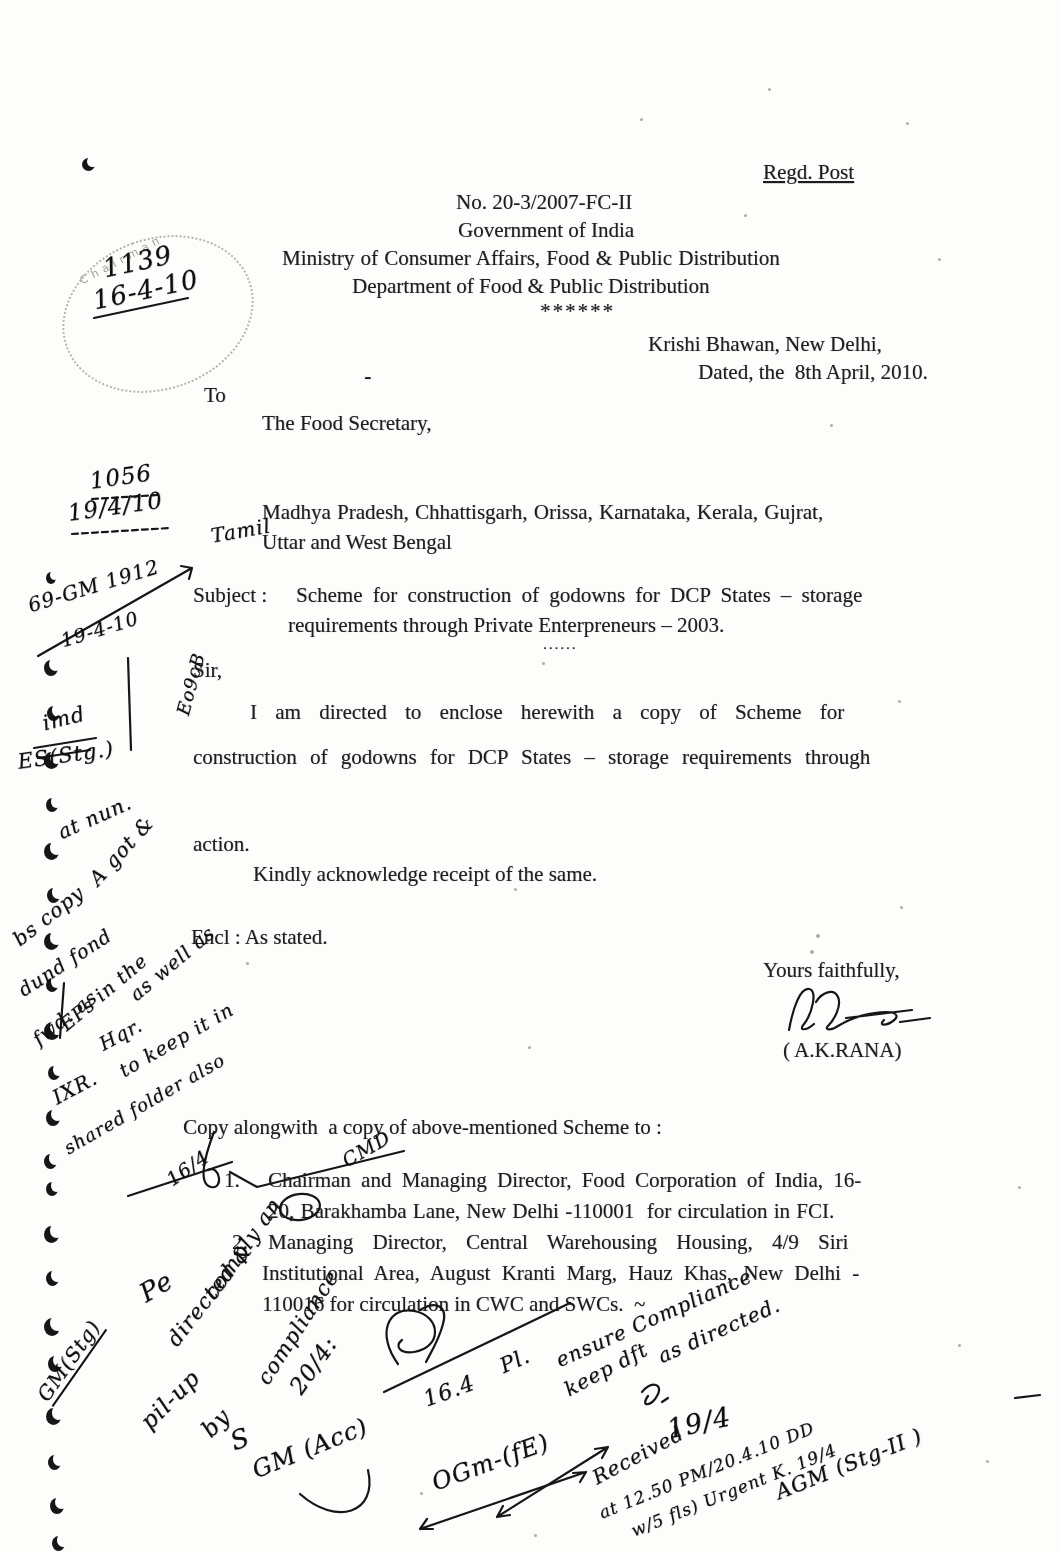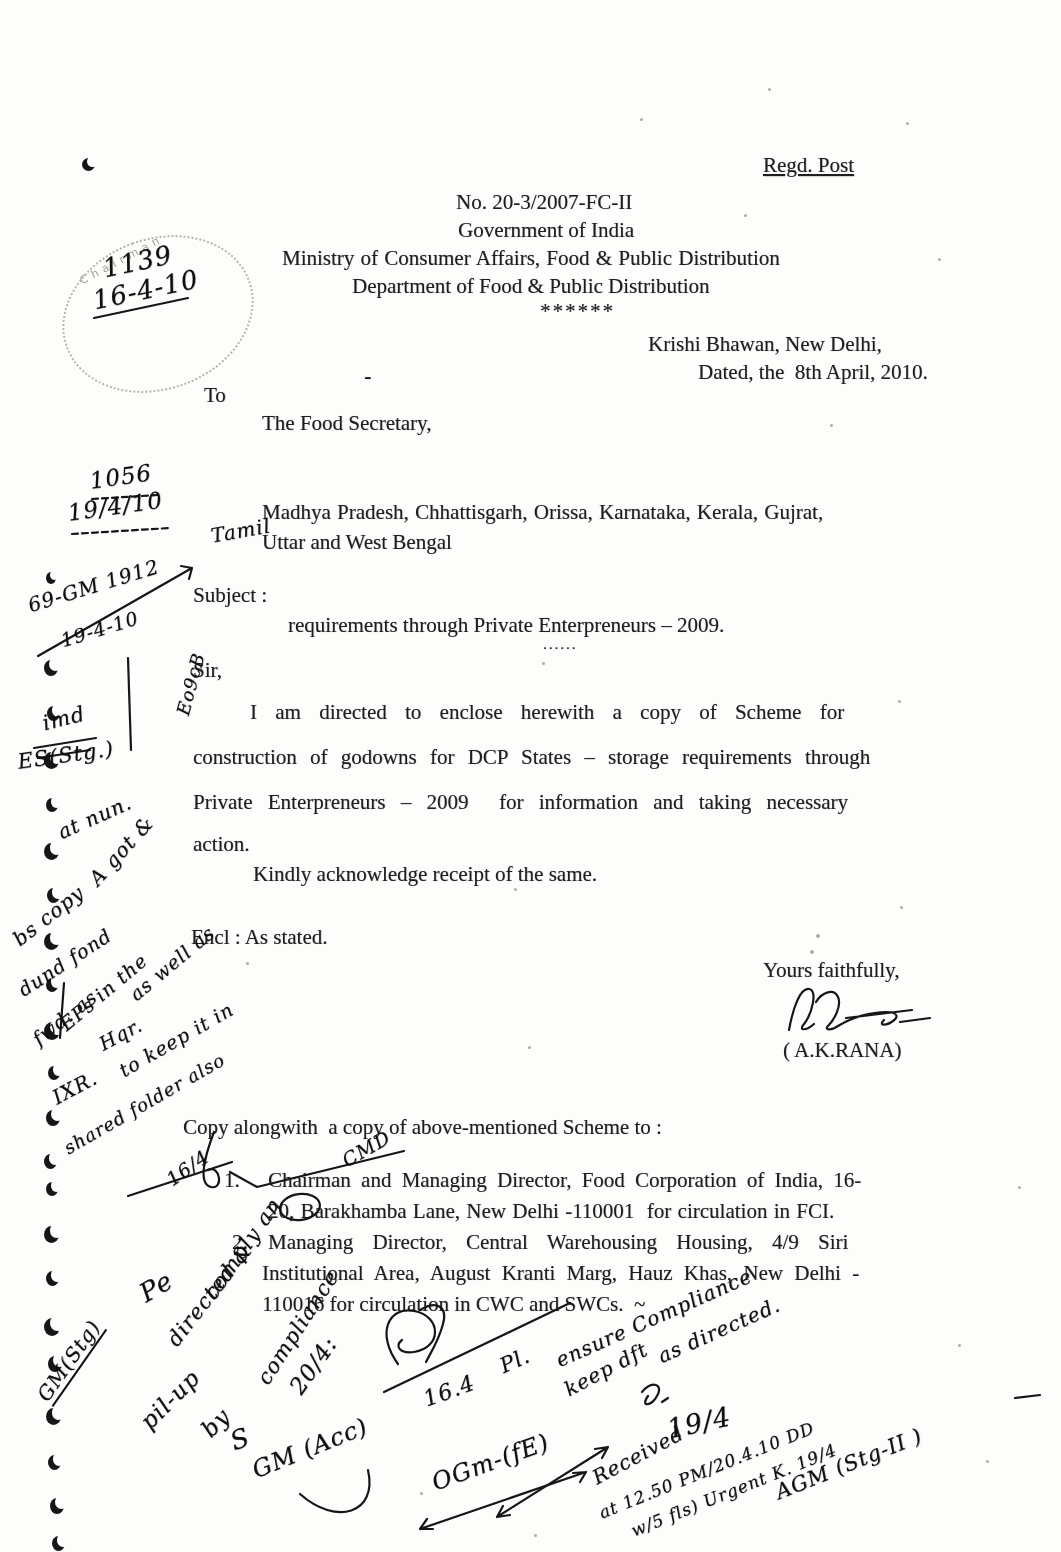--- a/index.html
+++ b/index.html
@@ -71,42 +71,42 @@
   <div class="speck" style="left:246px;top:962px"></div>
   <div class="speck" style="left:528px;top:1046px"></div>
   <div class="speck" style="left:958px;top:1344px"></div>
   <div class="speck" style="left:986px;top:1460px"></div>
   <div class="speck" style="left:1018px;top:1186px"></div>
   <div class="speck" style="left:420px;top:1492px"></div>
   <div class="speck" style="left:534px;top:1534px"></div>
   <div class="speck" style="left:744px;top:214px"></div>
   <div class="speck" style="left:640px;top:118px"></div>
 
-  <span class="t ul" style="left:763px;top:153px">Regd. Post</span>
+  <span class="t ul" style="left:763px;top:160px">Regd. Post</span>
   <span class="t" style="left:456px;top:190px">No. 20-3/2007-FC-II</span>
   <span class="t" style="left:458px;top:218px">Government of India</span>
   <span class="t" style="left:282px;top:246px;word-spacing:1px">Ministry of Consumer Affairs, Food &amp; Public Distribution</span>
   <span class="t" style="left:352px;top:274px">Department of Food &amp; Public Distribution</span>
   <span class="t" style="left:540px;top:299px;letter-spacing:2px">******</span>
   <span class="t" style="left:648px;top:332px">Krishi Bhawan, New Delhi,</span>
   <span class="t" style="left:698px;top:360px">Dated, the  8th April, 2010.</span>
   <span class="t" style="left:204px;top:383px">To</span>
 
   <span class="t" style="left:262px;top:411px">The Food Secretary,</span>
   <span class="t" style="left:262px;top:500px;word-spacing:1px">Madhya Pradesh, Chhattisgarh, Orissa, Karnataka, Kerala, Gujrat,</span>
   <span class="t" style="left:262px;top:530px">Uttar and West Bengal</span>
 
   <span class="t" style="left:193px;top:583px">Subject :</span>
-  <span class="t" style="left:288px;top:613px">requirements through Private Enterpreneurs – 2009.</span>
+  <span class="t" style="left:296px;top:583px;word-spacing:5px">Scheme for construction of godowns for DCP States – storage</span>
+  <span class="t" style="left:288px;top:613px">requirements through Private Enterpreneurs – 2003.</span>
   <span class="t" style="left:543px;top:636px;font-size:15px;letter-spacing:2px">......</span>
   <span class="t" style="left:193px;top:658px">Sir,</span>
 
   <span class="t" style="left:250px;top:700px;word-spacing:13px">I am directed to enclose herewith a copy of Scheme for</span>
   <span class="t" style="left:193px;top:745px;word-spacing:8px">construction of godowns for DCP States – storage requirements through</span>
-  <span class="t" style="left:193px;top:790px;word-spacing:10px">Private Enterpreneurs – 2009  for information and taking necessary</span>
   <span class="t" style="left:193px;top:832px">action.</span>
   <span class="t" style="left:253px;top:862px">Kindly acknowledge receipt of the same.</span>
 
   <span class="t" style="left:191px;top:925px">Encl : As stated.</span>
   <span class="t" style="left:763px;top:958px">Yours faithfully,</span>
   <span class="t" style="left:783px;top:1038px">( A.K.RANA)</span>
 
   <span class="t" style="left:183px;top:1115px">Copy alongwith  a copy of above-mentioned Scheme to :</span>
   <span class="t" style="left:224px;top:1168px">1.</span>
   <span class="t" style="left:268px;top:1168px;word-spacing:5px">Chairman and Managing Director, Food Corporation of India, 16-</span>

